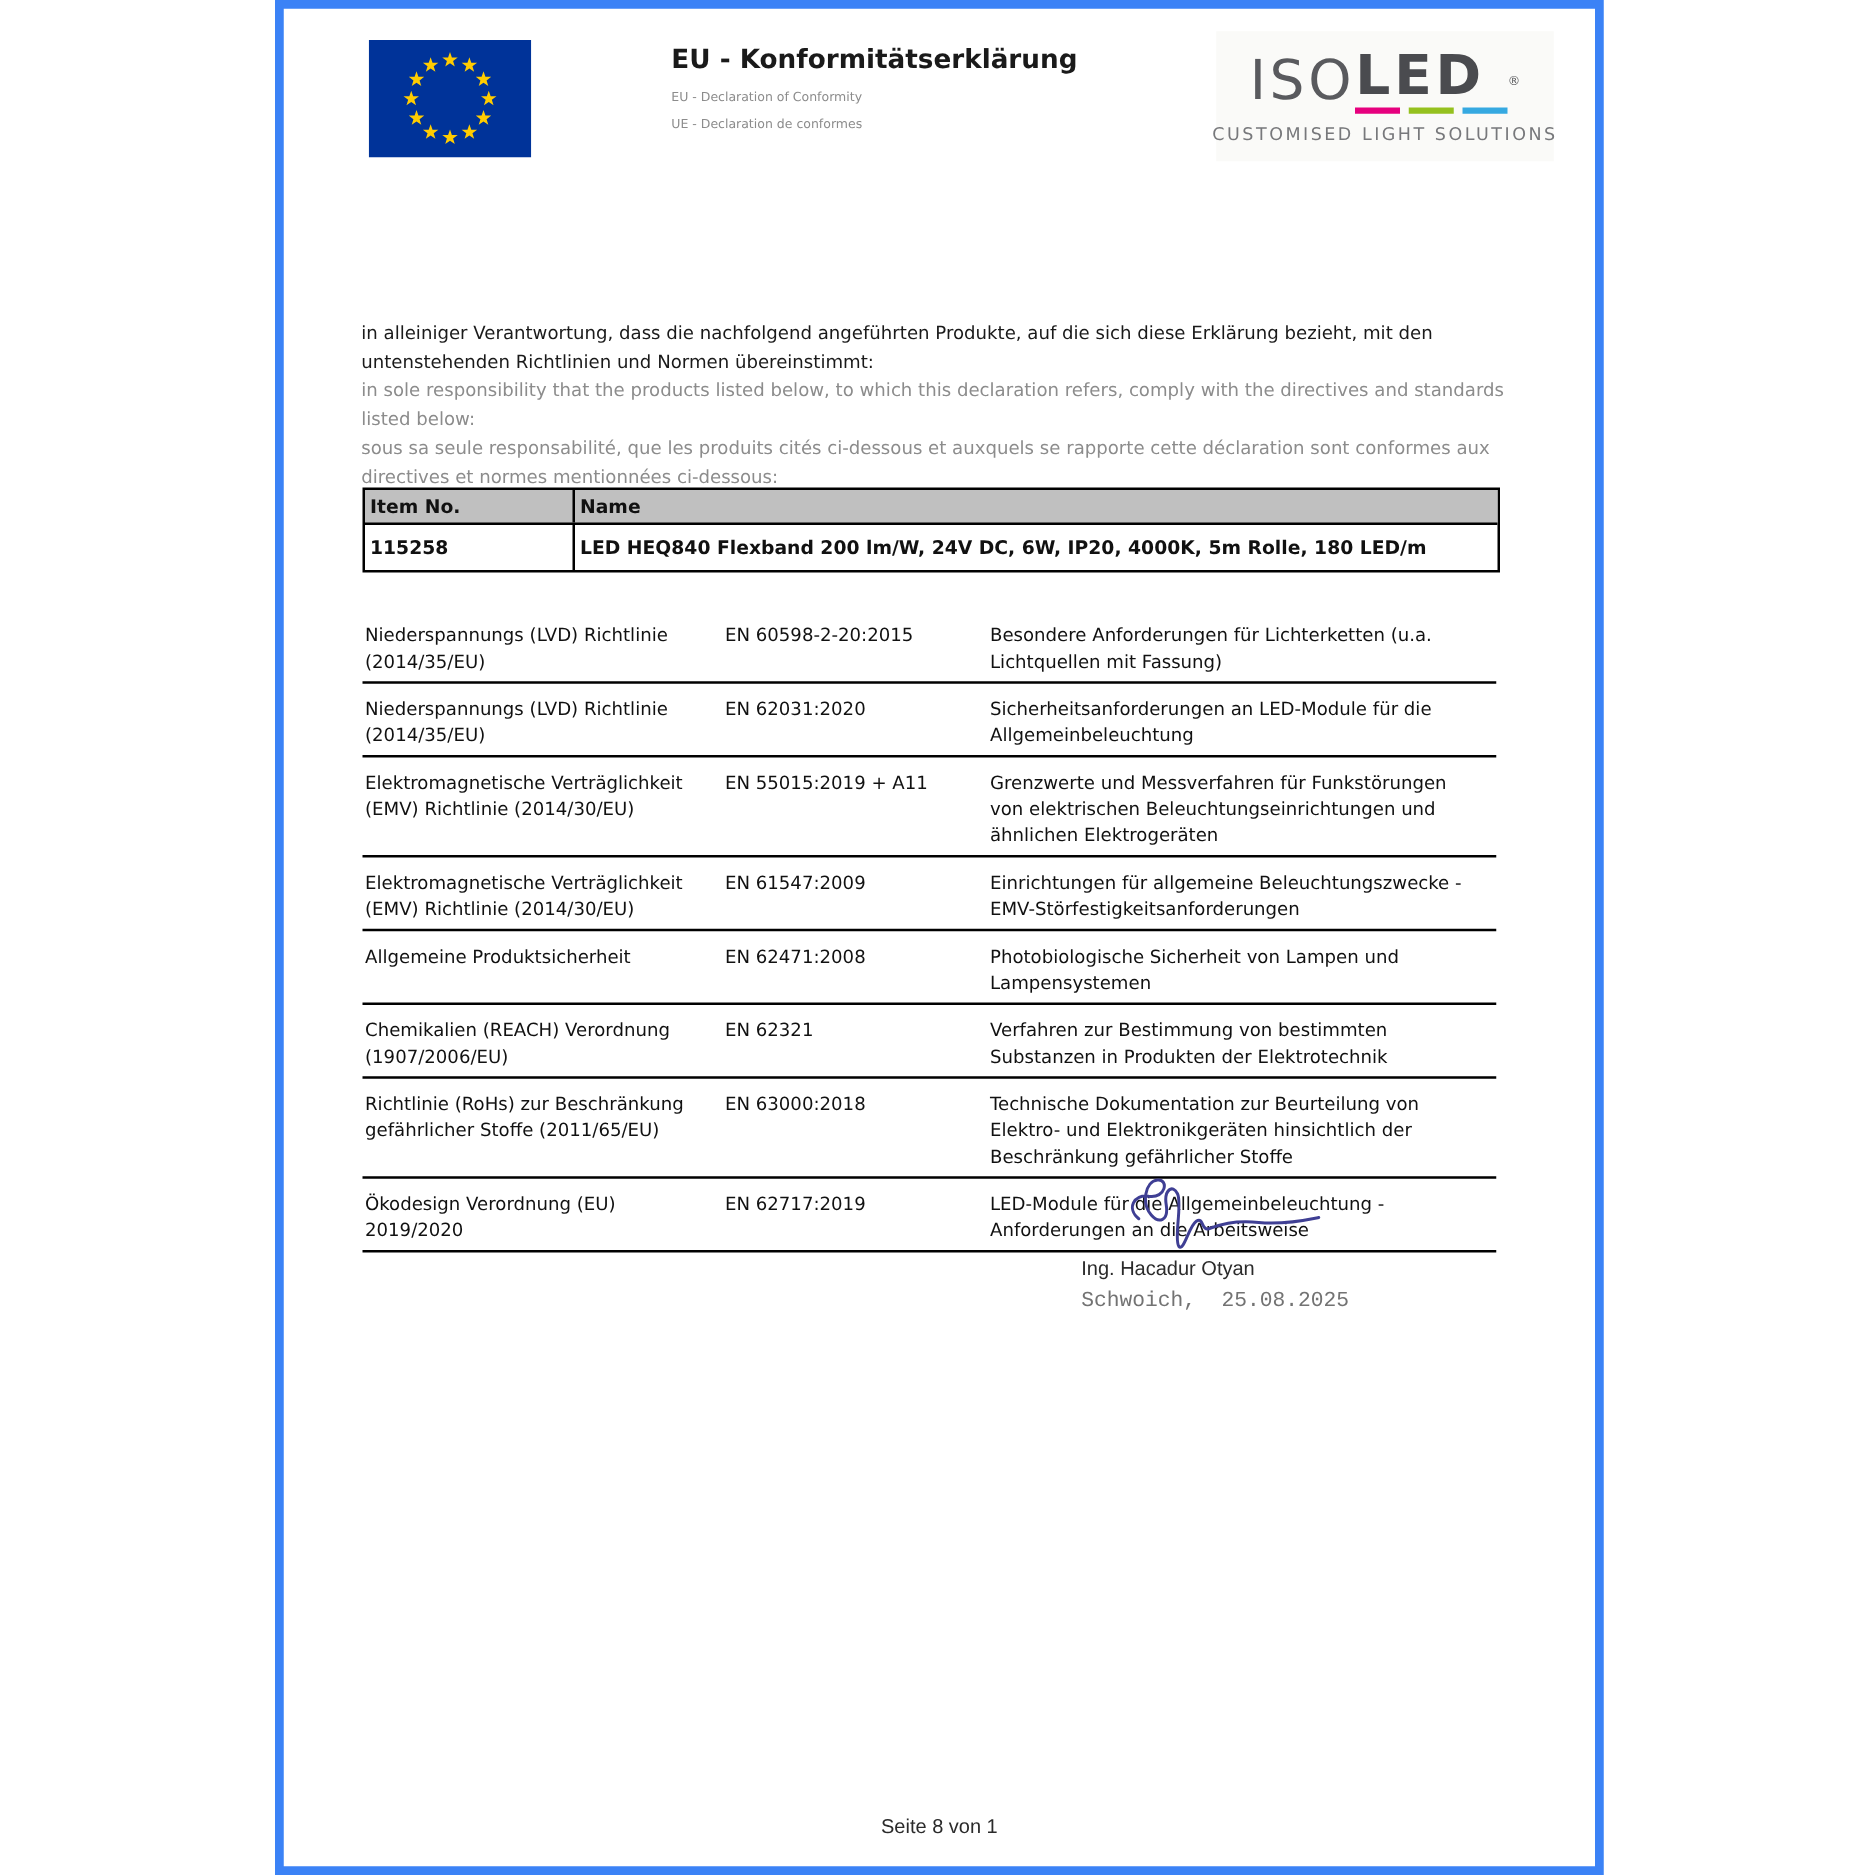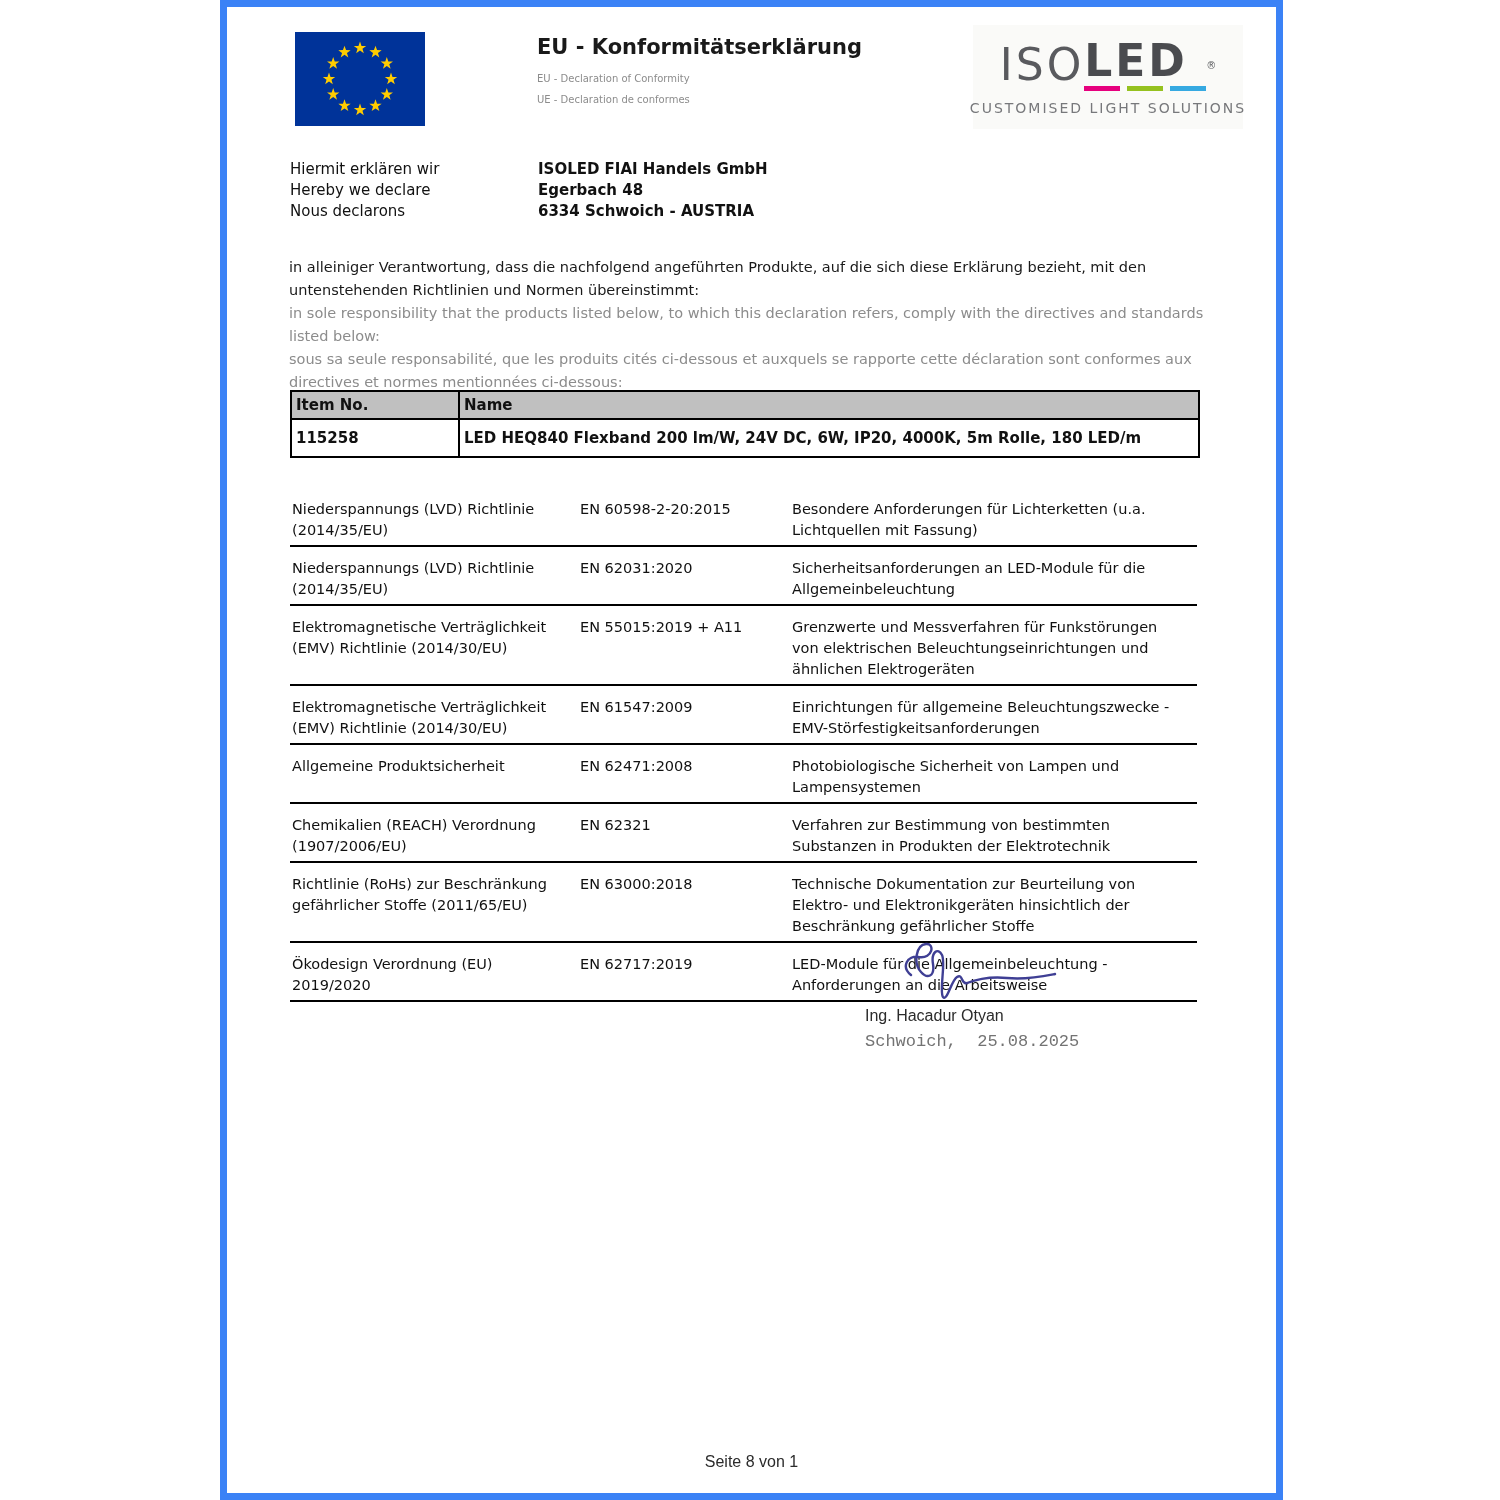--- a/index.html
+++ b/index.html
@@ -104,32 +104,20 @@
             <span style="background:#e6007e;"></span>
             <span style="background:#95c11f;"></span>
             <span style="background:#36a9e1;"></span>
           </span>
         </span>
         <span class="logo-reg">®</span>
       </div>
       <div class="logo-tagline">CUSTOMISED LIGHT SOLUTIONS</div>
     </div>
 
-    <div class="declare">
-      <div class="labels">
-        <div>Hiermit erklären wir</div>
-        <div>Hereby we declare</div>
-        <div>Nous declarons</div>
-      </div>
-      <div class="company">
-        <div>ISOLED FIAI Handels GmbH</div>
-        <div>Egerbach 48</div>
-        <div>6334 Schwoich - AUSTRIA</div>
-      </div>
-    </div>
 
     <div class="statement">
       <div class="de">in alleiniger Verantwortung, dass die nachfolgend angeführten Produkte, auf die sich diese Erklärung bezieht, mit den untenstehenden Richtlinien und Normen übereinstimmt:</div>
       <div class="grey">in sole responsibility that the products listed below, to which this declaration refers, comply with the directives and standards listed below:</div>
       <div class="grey">sous sa seule responsabilité, que les produits cités ci-dessous et auxquels se rapporte cette déclaration sont conformes aux directives et normes mentionnées ci-dessous:</div>
     </div>
 
     <div class="item-table">
       <div class="item-head">
         <div class="item-cell c1">Item No.</div>

